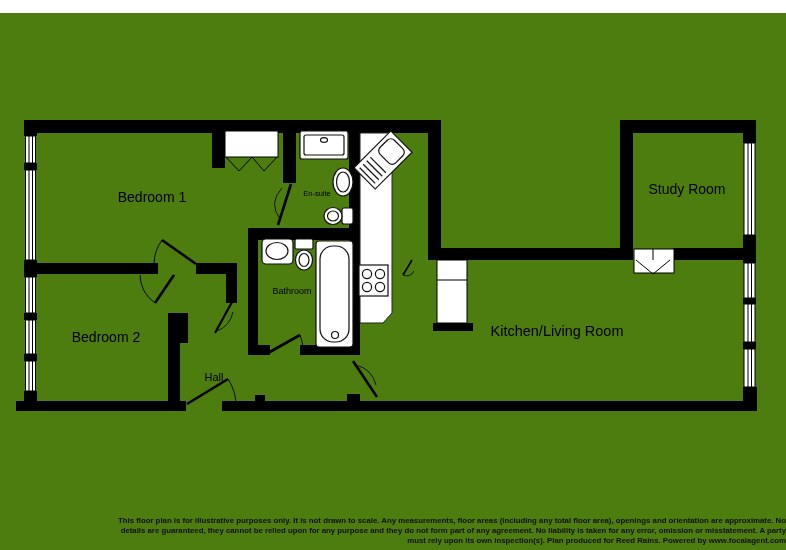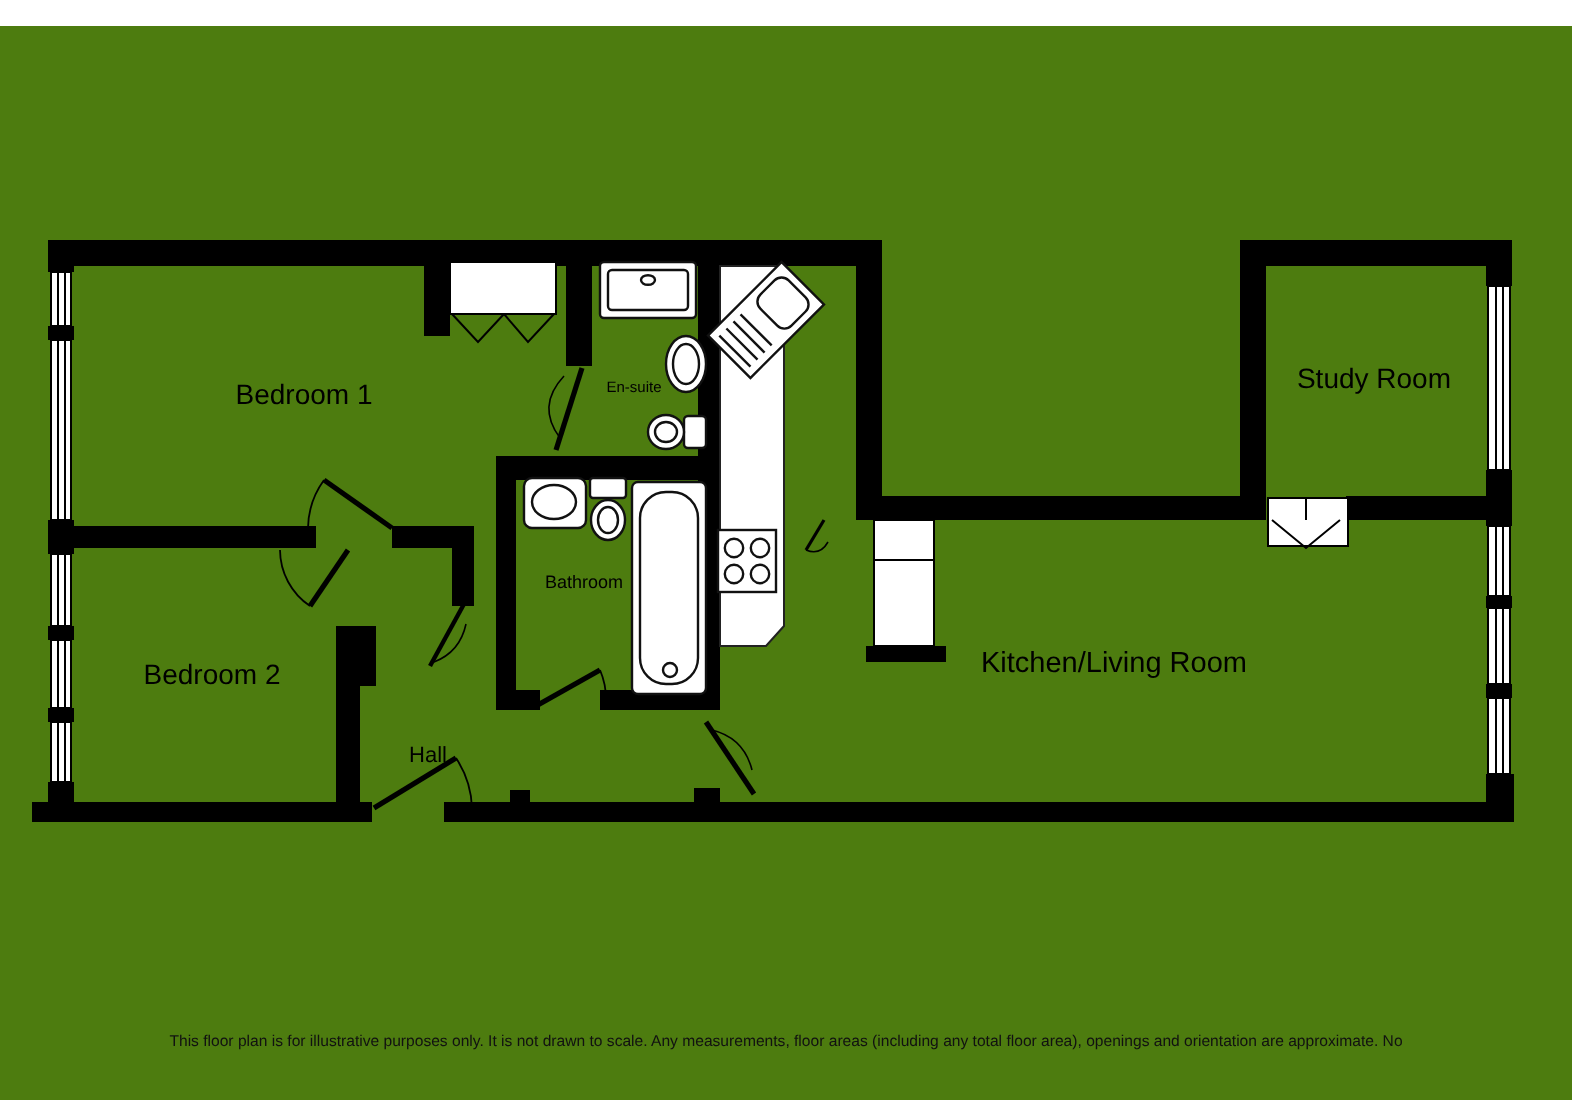--- a/index.html
+++ b/index.html
@@ -1,21 +1,21 @@
 <!DOCTYPE html>
 <html><head>
 <meta charset="utf-8">
 <style>
   html,body{margin:0;padding:0;background:#fff;}
   .page{position:relative;width:786px;height:550px;background:#4d7c0f;overflow:hidden;
         font-family:"Liberation Sans",sans-serif;margin-top:13px;}
   .plan-svg{position:absolute;left:0;top:0;}
   .area-title{position:absolute;left:18px;top:482px;font-size:14px;color:#000;white-space:nowrap;}
-  .disclaimer{position:absolute;left:0;top:503px;width:786px;text-align:center;
-              font-size:7.8px;line-height:9.8px;color:#111;}
+  .disclaimer{position:absolute;left:0;top:503px;width:786px;text-align:right;
+              font-size:7.8px;line-height:9.8px;color:#111;font-weight:bold;}
   svg text{fill:#000;}
   .room-label{font-family:"Liberation Sans",sans-serif;}
 </style>
 </head>
 <body>
 
 <div class="page">
 
   <svg class="plan-svg" width="786" height="475" viewBox="0 0 786 475">
 
@@ -217,14 +217,16 @@
       <text class="room-label" x="687" y="181" font-size="14">Study Room</text>
       <text class="room-label" x="557" y="323" font-size="14.5">Kitchen/Living Room</text>
       <text class="room-label" x="214" y="368" font-size="11">Hall</text>
       <text class="room-label" x="292" y="281" font-size="9">Bathroom</text>
       <text class="room-label" x="317" y="183" font-size="7.5">En-suite</text>
     </g>
   </svg>
 
   <div class="disclaimer">
     <div>This floor plan is for illustrative purposes only. It is not drawn to scale. Any measurements, floor areas (including any total floor area), openings and orientation are approximate. No</div>
+    <div>details are guaranteed, they cannot be relied upon for any purpose and they do not form part of any agreement. No liability is taken for any error, omission or misstatement. A party</div>
+    <div>must rely upon its own inspection(s). Plan produced for Reed Rains. Powered by www.focalagent.com</div>
   </div>
 </div>
 
 </body></html>

